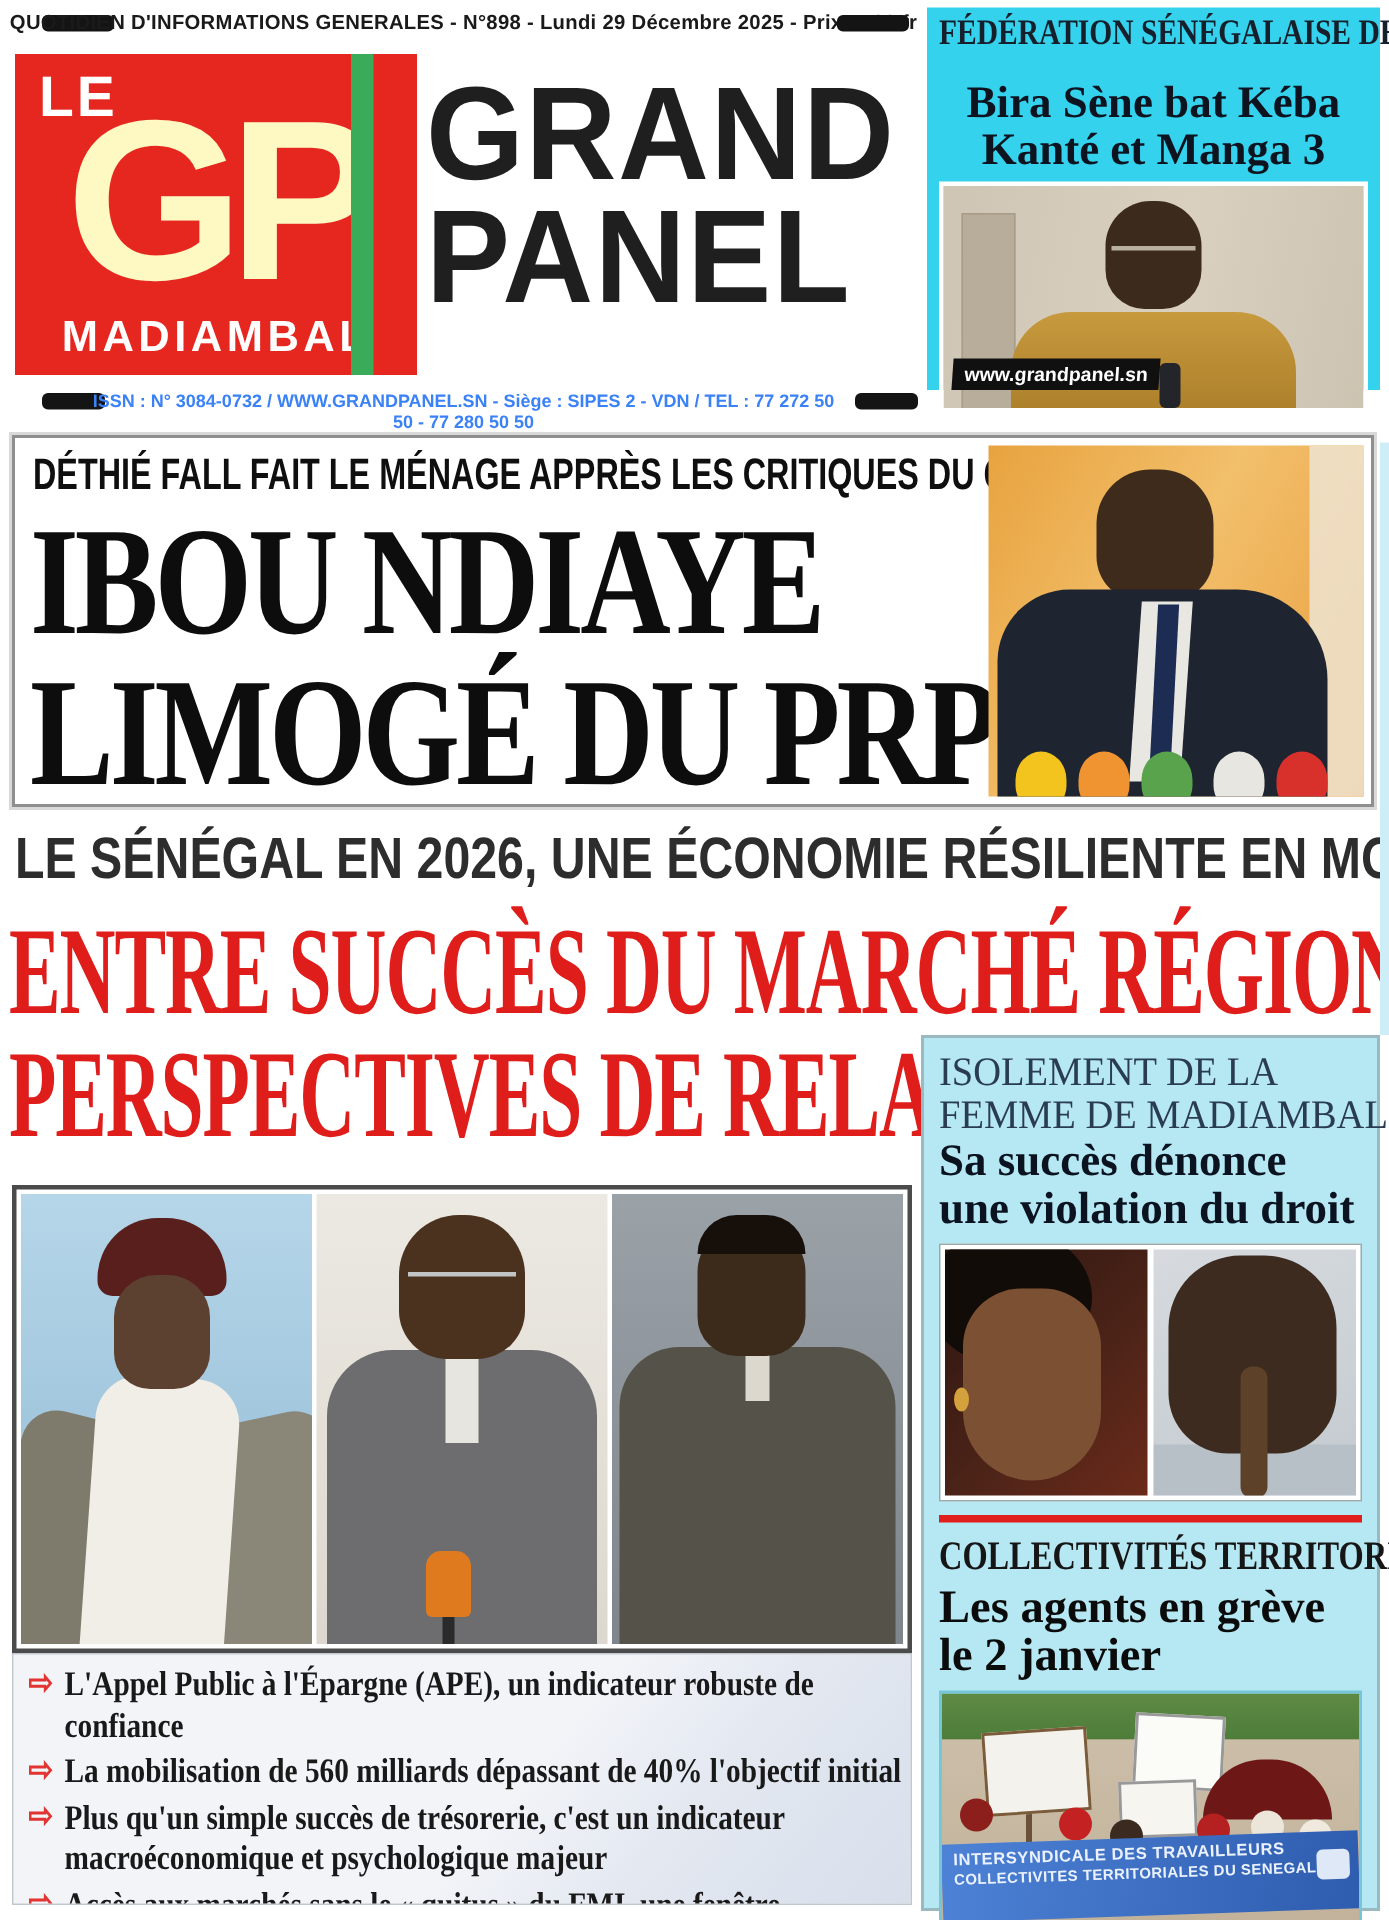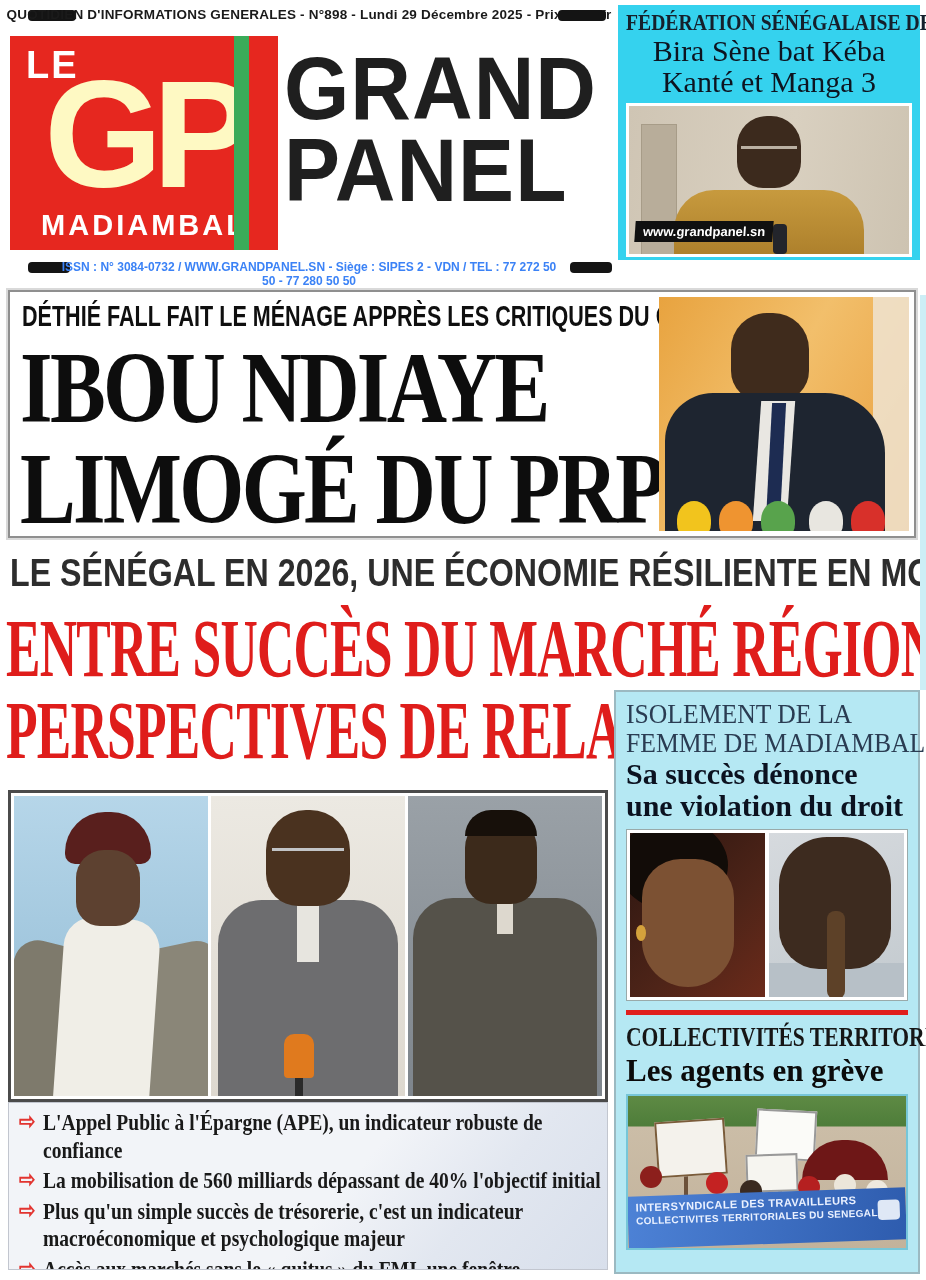--- a/index.html
+++ b/index.html
@@ -27,22 +27,22 @@
   
   .issnbar{top:256px;left:0;width:618px;height:24px;}
   .issnbar .txt{position:absolute;left:60px;right:60px;top:4px;text-align:center;
                 font-weight:bold;font-size:12px;color:#3b82f6;}
 
   
   .luttebox{top:5px;left:618px;width:302px;height:255px;background:#35d2ee;
             box-sizing:border-box;padding:4px 8px 6px 8px;}
   .lutte-kicker{font-family:"Liberation Serif",serif;font-weight:bold;color:#15202c;
                 font-size:24px;white-space:nowrap;transform:scale(.82,1);transform-origin:0 0;}
-  .lutte-title{font-family:"Liberation Serif",serif;font-weight:normal;color:#0d1420;
-               font-size:30px;line-height:1.03;text-align:center;margin-top:0;}
+  .lutte-title{font-family:"Liberation Serif",serif;font-weight:bold;color:#0d1420;
+               font-size:30px;line-height:1.03;text-align:center;margin-top:18px;}
   .lutte-photo{position:relative;margin-top:5px;height:148px;background:linear-gradient(100deg,#cfc5b4,#d9d0c0 55%,#cdc3b1);
                border:3px solid #fff;overflow:hidden;}
   .lp-door{position:absolute;left:12px;top:18px;width:34px;height:130px;background:#b8ad9a;border:1px solid #a79c88;}
   .lp-head{position:absolute;left:50%;top:10px;width:64px;height:72px;margin-left:-32px;
            background:#3c2a1d;border-radius:30px 30px 26px 26px;}
   .lp-glasses{position:absolute;left:50%;top:40px;width:56px;height:8px;margin-left:-28px;
               border-top:3px solid #d9d2c4;opacity:.8;}
   .lp-boubou{position:absolute;left:50%;bottom:-14px;width:190px;height:78px;margin-left:-95px;
              background:linear-gradient(180deg,#c79a3e,#a87b28);border-radius:40px 40px 0 0;}
   .lp-mic{position:absolute;left:50%;bottom:0;width:14px;height:30px;margin-left:4px;background:#23252b;border-radius:4px;}
@@ -285,20 +285,21 @@
       <div class="ph phM">
         <div class="mm-shirt"></div>
         <div class="mm-head"></div>
         <div class="mm-hand"></div>
       </div>
     </div>
     <div class="red-div"></div>
     <div class="col-k">COLLECTIVITÉS TERRITORIALES</div>
     <div class="col-t">
       <div>Les agents en grève</div>
+      <div>le 2 janvier</div>
     </div>
     <div class="protest">
       <div class="stick" style="left:56px;top:60px;height:50px;"></div>
       <div class="stick" style="left:150px;top:50px;height:56px;"></div>
       <div class="placard pl1"></div>
       <div class="placard pl2"></div>
       <div class="placard pl3"></div>
       <div class="umbrella"></div>
       <div class="head-dot" style="left:12px;top:70px;background:#8c1f1c;"></div>
       <div class="head-dot" style="left:78px;top:76px;background:#c42222;"></div>

